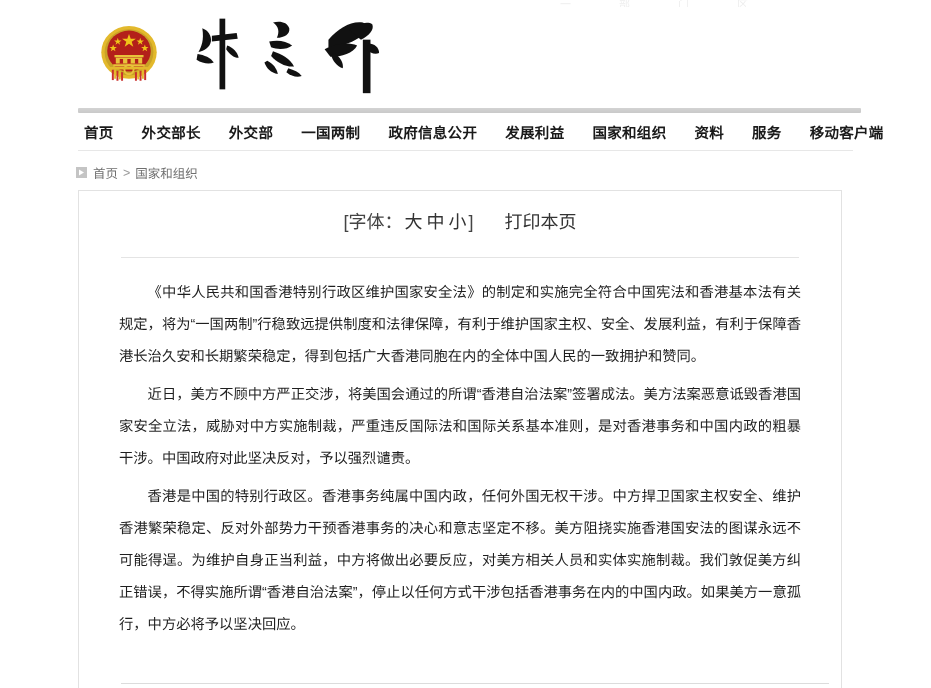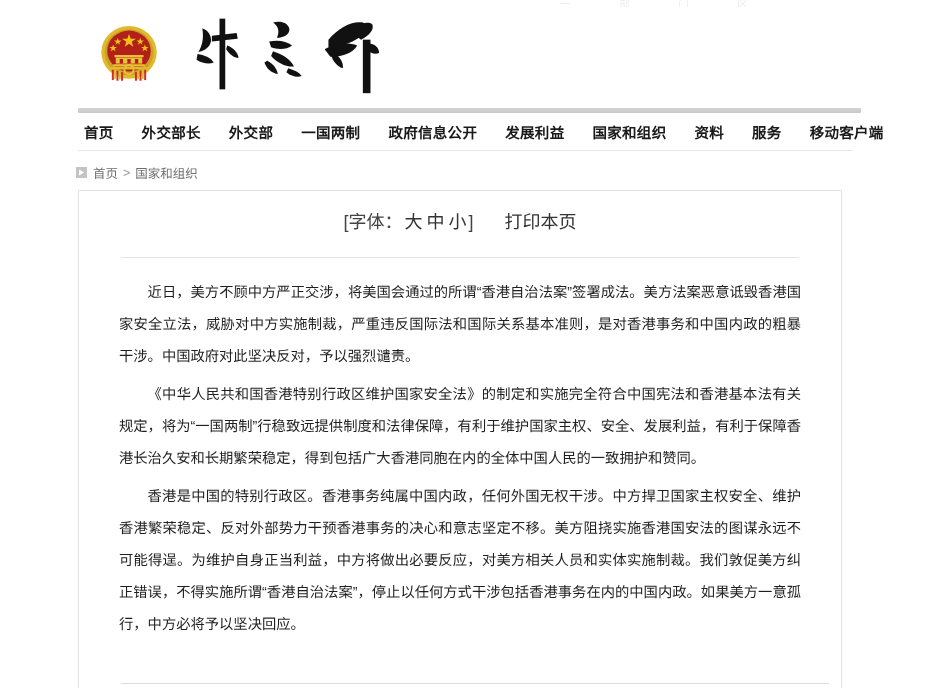--- a/index.html
+++ b/index.html
@@ -305,19 +305,19 @@
 
 
   <div class="article-tools">
     <span class="fs-group"><span>[字体：</span><span class="fs-opt">大</span><span class="fs-opt">中</span><span class="fs-opt">小</span><span>]</span></span>
     <a class="print-link" href="#">打印本页</a>
   </div>
 
   <div class="title-divider"></div>
 
   <article class="article-body">
+    <p>《中华人民共和国香港特别行政区维护国家安全法》的制定和实施完全符合中国宪法和香港基本法有关规定，将为“一国两制”行稳致远提供制度和法律保障，有利于维护国家主权、安全、发展利益，有利于保障香港长治久安和长期繁荣稳定，得到包括广大香港同胞在内的全体中国人民的一致拥护和赞同。</p>
     <p>近日，美方不顾中方严正交涉，将美国会通过的所谓“香港自治法案”签署成法。美方法案恶意诋毁香港国家安全立法，威胁对中方实施制裁，严重违反国际法和国际关系基本准则，是对香港事务和中国内政的粗暴干涉。中国政府对此坚决反对，予以强烈谴责。</p>
-    <p>《中华人民共和国香港特别行政区维护国家安全法》的制定和实施完全符合中国宪法和香港基本法有关规定，将为“一国两制”行稳致远提供制度和法律保障，有利于维护国家主权、安全、发展利益，有利于保障香港长治久安和长期繁荣稳定，得到包括广大香港同胞在内的全体中国人民的一致拥护和赞同。</p>
     <p>香港是中国的特别行政区。香港事务纯属中国内政，任何外国无权干涉。中方捍卫国家主权安全、维护香港繁荣稳定、反对外部势力干预香港事务的决心和意志坚定不移。美方阻挠实施香港国安法的图谋永远不可能得逞。为维护自身正当利益，中方将做出必要反应，对美方相关人员和实体实施制裁。我们敦促美方纠正错误，不得实施所谓“香港自治法案”，停止以任何方式干涉包括香港事务在内的中国内政。如果美方一意孤行，中方必将予以坚决回应。</p>
   </article>
 
   <div class="bottom-divider"></div>
 </main>
 
 </body></html>

